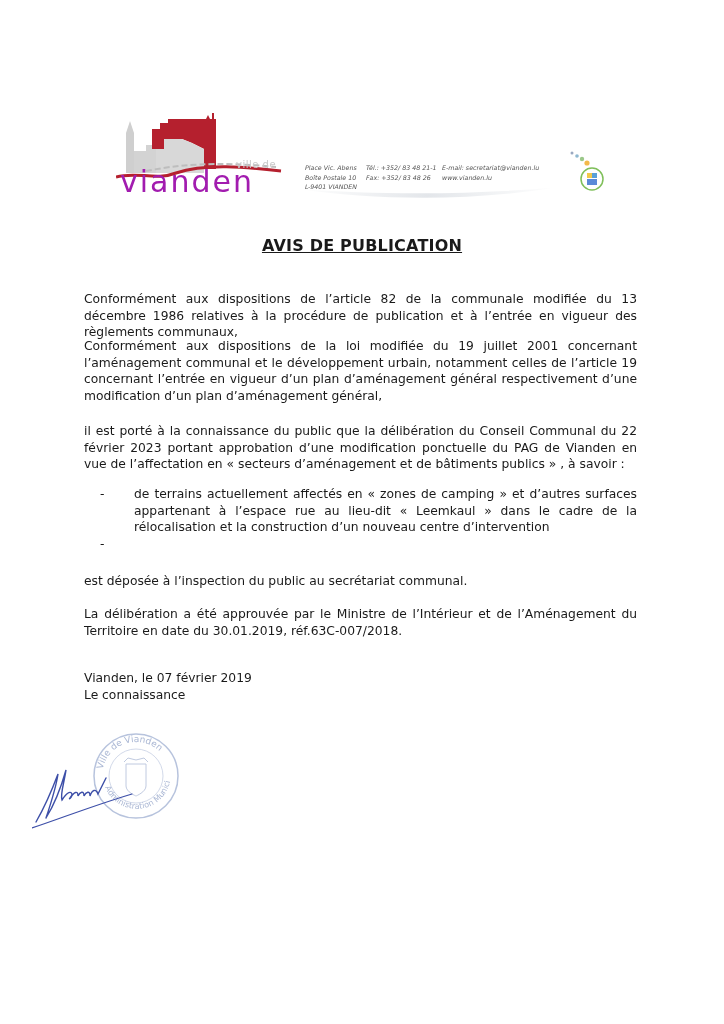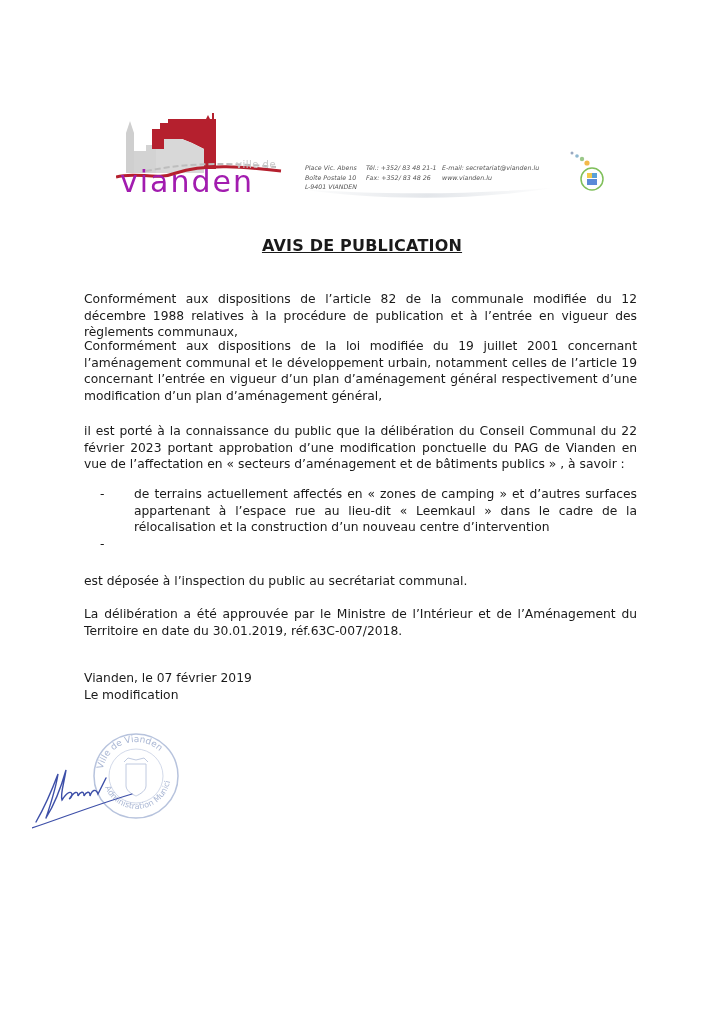--- a/index.html
+++ b/index.html
@@ -100,40 +100,40 @@
     <circle cx="19" cy="14" r="2.6" fill="#f2b94a"></circle>
     <circle cx="24" cy="30" r="11" fill="#ffffff" stroke="#7fbf5a" stroke-width="1.5"></circle>
     <rect x="19" y="24" width="5" height="5" fill="#f2c84a"></rect>
     <rect x="24" y="24" width="5" height="5" fill="#5aa0d8"></rect>
     <rect x="19" y="30" width="10" height="6" fill="#5a8ad8"></rect>
   </svg>
 </div>
 
 <div class="title">AVIS DE PUBLICATION</div>
 
-<div class="para p1">Conformément aux dispositions de l’article 82 de la communale modifiée du 12 décembre 1988 relatives à la procédure de publication et à l’entrée en vigueur des règlements communaux,</div>
+<div class="para p1">Conformément aux dispositions de l’article 82 de la communale modifiée du 13 décembre 1986 relatives à la procédure de publication et à l’entrée en vigueur des règlements communaux,</div>
 <div class="para p2">Conformément aux dispositions de la loi modifiée du 19 juillet 2001 concernant l’aménagement communal et le développement urbain, notamment celles de l’article 19 concernant l’entrée en vigueur d’un plan d’aménagement général respectivement d’une modification d’un plan d’aménagement général,</div>
 <div class="para p3">il est porté à la connaissance du public que la délibération du Conseil Communal du 22 février 2023 portant approbation d’une modification ponctuelle du PAG de Vianden en vue de l’affectation en « secteurs d’aménagement et de bâtiments publics »  , à savoir :</div>
 
 <ul class="bullets">
   <li>
     <span class="dash">-</span>
     <span>de terrains actuellement affectés en « zones de camping » et d’autres surfaces appartenant à l’espace rue au lieu-dit « Leemkaul » dans le cadre de la rélocalisation et la construction d’un nouveau centre d’intervention</span>
   </li>
   <li>
     <span class="dash">-</span>
   </li>
 </ul>
 
 <div class="para p4">est déposée à l’inspection du public au secrétariat communal.</div>
 <div class="para p5">La délibération a été approuvée par le Ministre de l’Intérieur et de l’Aménagement du Territoire en date du 30.01.2019, réf.63C-007/2018.</div>
 
 <div class="sign-place">
   <div>Vianden, le 07 février 2019</div>
-  <div>Le modification</div>
+  <div>Le connaissance</div>
 </div>
 
 <svg class="stamp" viewBox="0 0 95 92">
   <defs>
     <path id="arcTop" d="M14,50 A34,34 0 0,1 82,46"></path>
     <path id="arcBot" d="M16,56 A34,34 0 0,0 82,54"></path>
   </defs>
   <circle cx="48" cy="48" r="42" fill="none" stroke="#b7c3dd" stroke-width="1.5"></circle>
   <circle cx="48" cy="48" r="27" fill="none" stroke="#c6cfe3" stroke-width="0.8"></circle>
   <text font-size="9" fill="#aab7d4" font-family="DejaVu Sans, sans-serif"><textPath href="#arcTop" startOffset="8%">Ville de Vianden</textPath></text>

